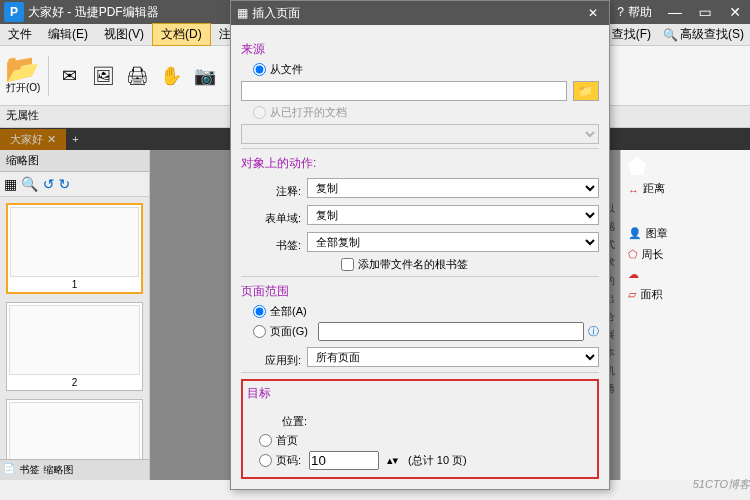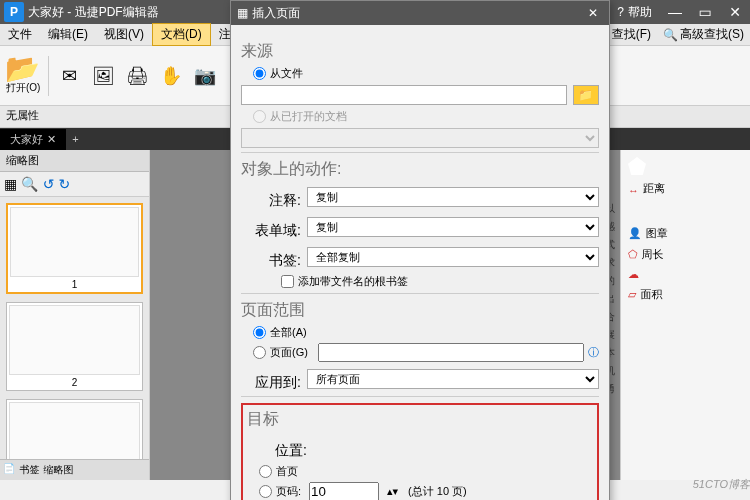--- a/index.html
+++ b/index.html
@@ -13,49 +13,49 @@
 .menubar .mitem { padding: 2px 8px; cursor: pointer; }
 .menubar .mitem.active { background: #ffe08a; border: 1px solid #d4a017; }
 .menubar .spacer { flex: 1; }
 .menubar .searchbtn { padding: 2px 6px; cursor: pointer; display: flex; align-items: center; gap: 2px; }
 .toolbar { background: #f5f5f5; height: 60px; display: flex; align-items: center; border-bottom: 1px solid #ccc; padding: 4px; gap: 6px; }
 .tbbtn { display: flex; flex-direction: column; align-items: center; font-size: 10px; cursor: pointer; padding: 2px; }
 .tbicon { width: 24px; height: 24px; display: flex; align-items: center; justify-content: center; font-size: 18px; }
 .folder-icon { color: #f5a623; font-size: 28px; }
 .nopropbar { background: #e8e8e8; height: 22px; font-size: 11px; padding: 2px 6px; border-bottom: 1px solid #ccc; }
 .tabbar { background: #333; height: 22px; display: flex; align-items: center; font-size: 11px; color: #ccc; }
-.tab { background: #000000; padding: 3px 10px; display: flex; align-items: center; gap: 4px; }
+.tab { background: #a16207; padding: 3px 10px; display: flex; align-items: center; gap: 4px; }
 .main { display: flex; height: 330px; }
 .sidebar { width: 150px; background: #e8e8e8; border-right: 1px solid #ccc; display: flex; flex-direction: column; }
 .sidehead { font-size: 11px; padding: 3px 6px; background: #ddd; border-bottom: 1px solid #bbb; }
 .sidetools { display: flex; gap: 4px; padding: 4px; background: #eee; border-bottom: 1px solid #ccc; }
 .sidetools span { cursor: pointer; font-size: 14px; }
 .thumbs { flex: 1; overflow-y: auto; padding: 6px; }
 .thumb { border: 1px solid #bbb; background: #fff; margin-bottom: 8px; padding: 2px; text-align: center; font-size: 10px; }
 .thumb.sel { border: 2px solid #f5a623; }
 .thumb .pg { background: #fafafa; height: 70px; margin-bottom: 2px; border: 1px solid #ddd; }
 .sidebot { background: #ddd; border-top: 1px solid #bbb; padding: 3px; display: flex; gap: 4px; font-size: 10px; }
 .content { flex: 1; background: #888; position: relative; }
 .rightpanel { width: 130px; background: #f5f5f5; border-left: 1px solid #ccc; font-size: 11px; padding: 4px; }
 .rtool { display: flex; align-items: center; gap: 4px; padding: 3px; cursor: pointer; }
 .rshape { width: 18px; height: 18px; border: 2px solid #d32f2f; }
 
 .dialog { position: absolute; top: 0; left: 230px; width: 380px; background: #f0f0f0; border: 1px solid #888; box-shadow: 2px 2px 8px rgba(0,0,0,0.3); font-size: 12px; z-index: 100; }
 .dlg-title { background: #555; color: #fff; height: 24px; display: flex; align-items: center; padding: 0 6px; }
 .dlg-title .t { flex: 1; }
 .dlg-title .x { cursor: pointer; width: 20px; text-align: center; }
 .dlg-body { padding: 10px; }
-.section-label { color: #737373; font-size: 16px; margin: 6px 0 4px; }
+.section-label { color: #a21caf; font-size: 12px; margin: 6px 0 4px; }
 .row { display: flex; align-items: center; margin: 4px 0; gap: 6px; }
-.rlabel { width: 60px; text-align: right; font-size: 14px; margin-top: 8px; }
+.rlabel { width: 60px; text-align: right; font-size: 11px; margin-top: 8px; }
 .row input[type=text], .row select { flex: 1; border: 1px solid #aaa; height: 20px; font-size: 11px; padding: 0 4px; background: #fff; }
 .row select:disabled, .row input:disabled { background: #eee; color: #999; }
 .radio-row { display: flex; align-items: center; gap: 4px; margin: 3px 0 3px 12px; font-size: 11px; }
 .browse-btn { width: 26px; height: 20px; background: #fc3; border: 1px solid #aaa; cursor: pointer; display: flex; align-items: center; justify-content: center; }
-.chk-row { display: flex; align-items: center; gap: 4px; margin: 4px 0 4px 40px; font-size: 11px; }
+.chk-row { display: flex; align-items: center; gap: 4px; margin: 4px 0 4px 100px; font-size: 11px; }
 .target-box { border: 2px solid #d32f2f; padding: 4px; margin-top: 6px; }
 hr.sep { border: none; border-top: 1px solid #ccc; margin: 4px 0; }
 .watermark { position: absolute; bottom: 8px; right: 0; font-size: 11px; color: #999; font-style: italic; z-index: 200; }
 .doctext { position: absolute; right: 135px; top: 200px; width: 100px; font-size: 10px; color: #333; line-height: 1.8; text-align: right; }
 </style>
 </head>
 <body>
 
 <div class="titlebar">
   <div class="logo">P</div>

